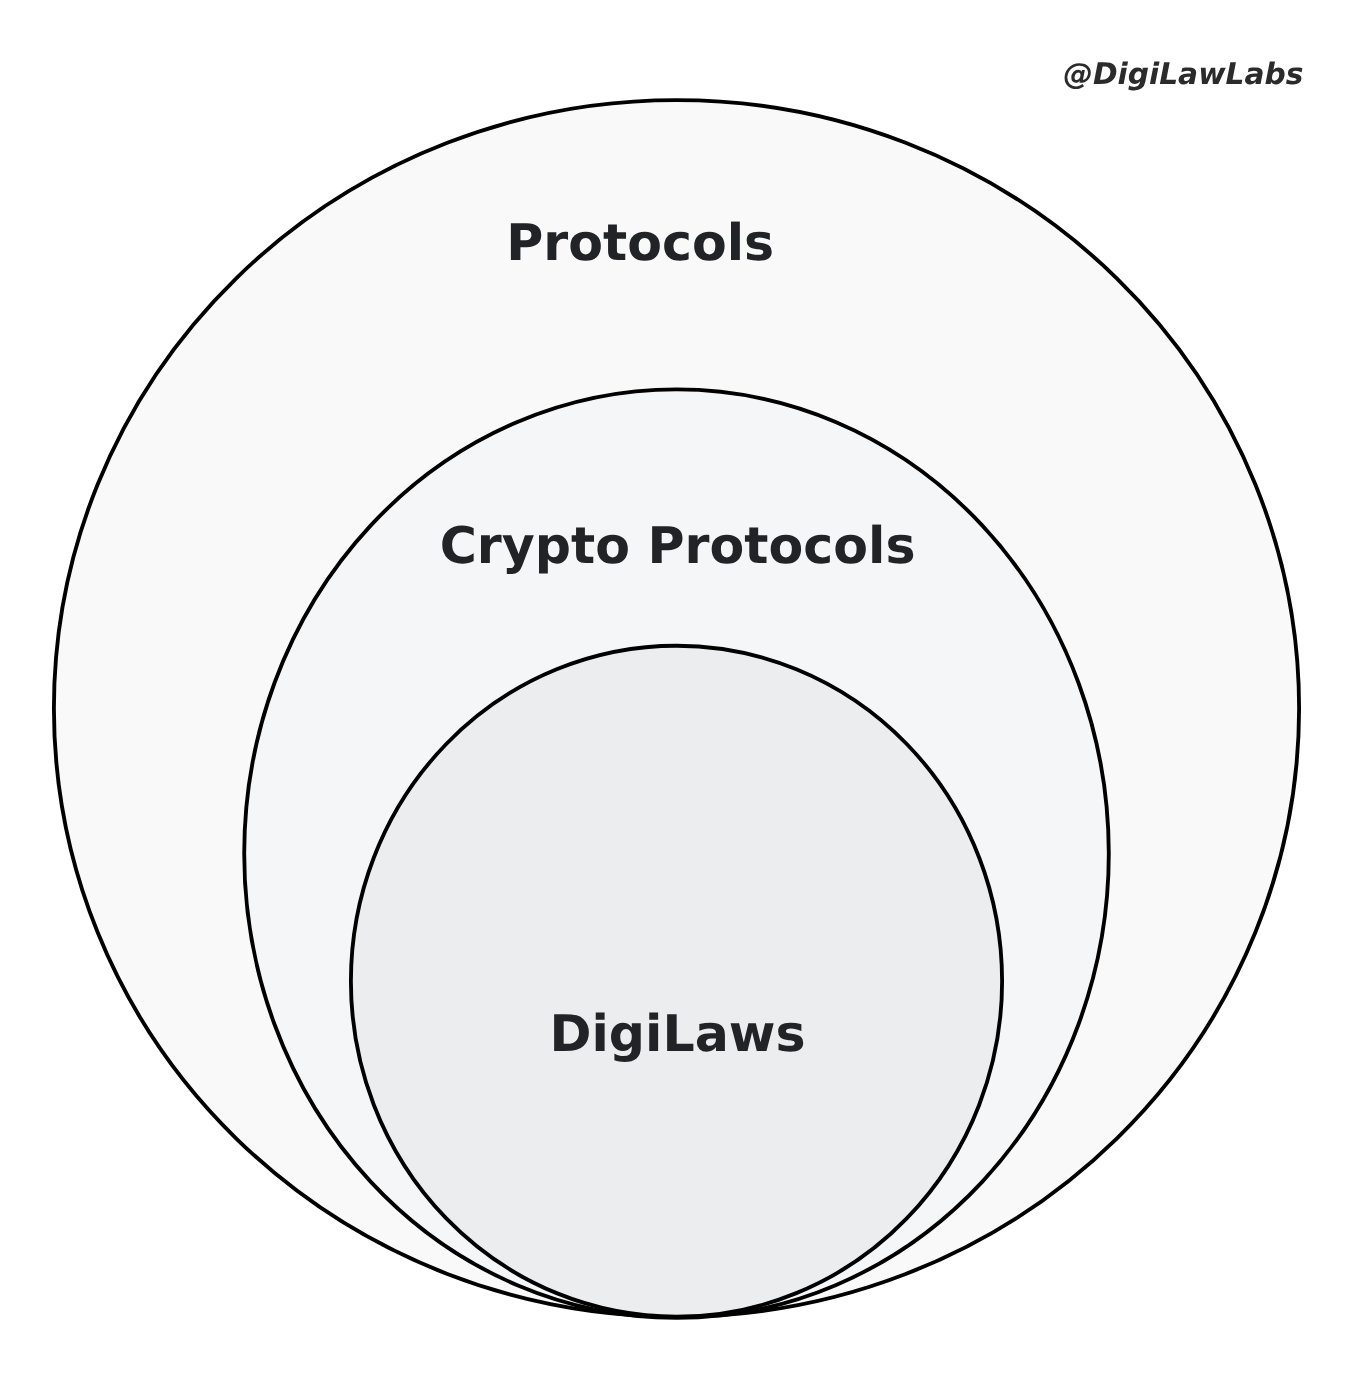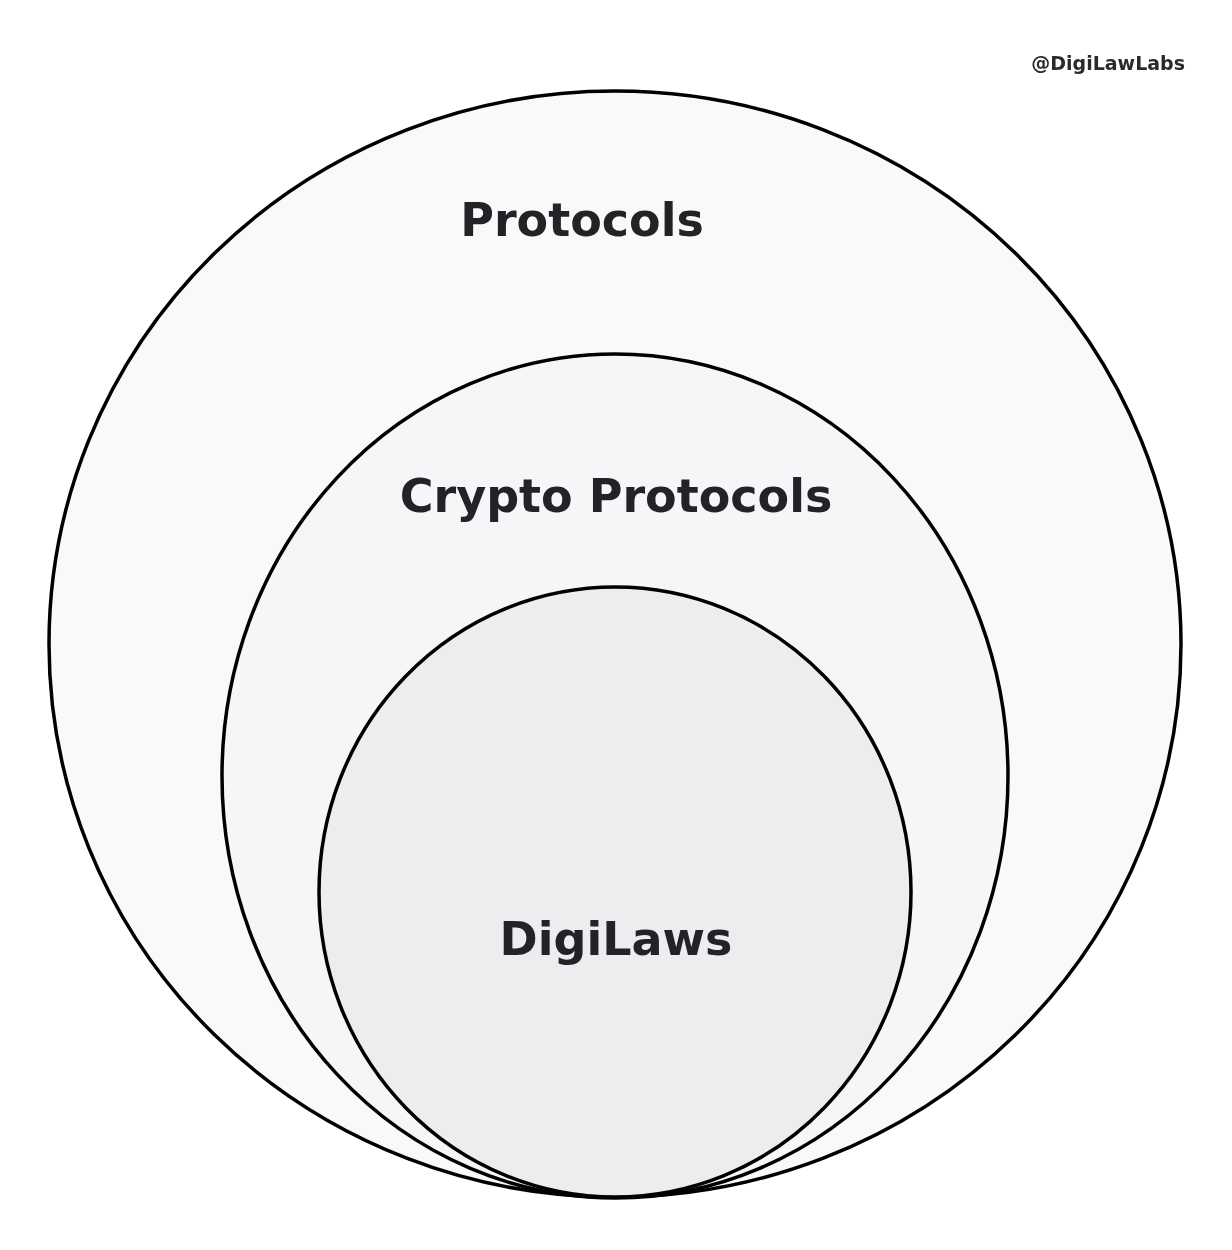--- a/index.html
+++ b/index.html
@@ -32,21 +32,22 @@
       line-height: 1;
       letter-spacing: 0px;
       white-space: nowrap;
     }
     .watermark {
       position: absolute;
       right: 47px;
       top: 54px;
       font-family: "DejaVu Sans", sans-serif;
       font-weight: bold;
-      font-size: 19px;
+      font-style: italic;
+      font-size: 27px;
       color: #2b2b2b;
       line-height: 1;
     }
   </style>
 </head>
 <body>
 
 <svg id="diagram" viewBox="0 0 1232 1250" xmlns="http://www.w3.org/2000/svg">
   <ellipse cx="615" cy="644" rx="566" ry="553" fill="#f9f9f9" stroke="#000000" stroke-width="3.5"></ellipse>
   <ellipse cx="615" cy="776" rx="393" ry="422" fill="#f5f6f7" stroke="#000000" stroke-width="3.5"></ellipse>

